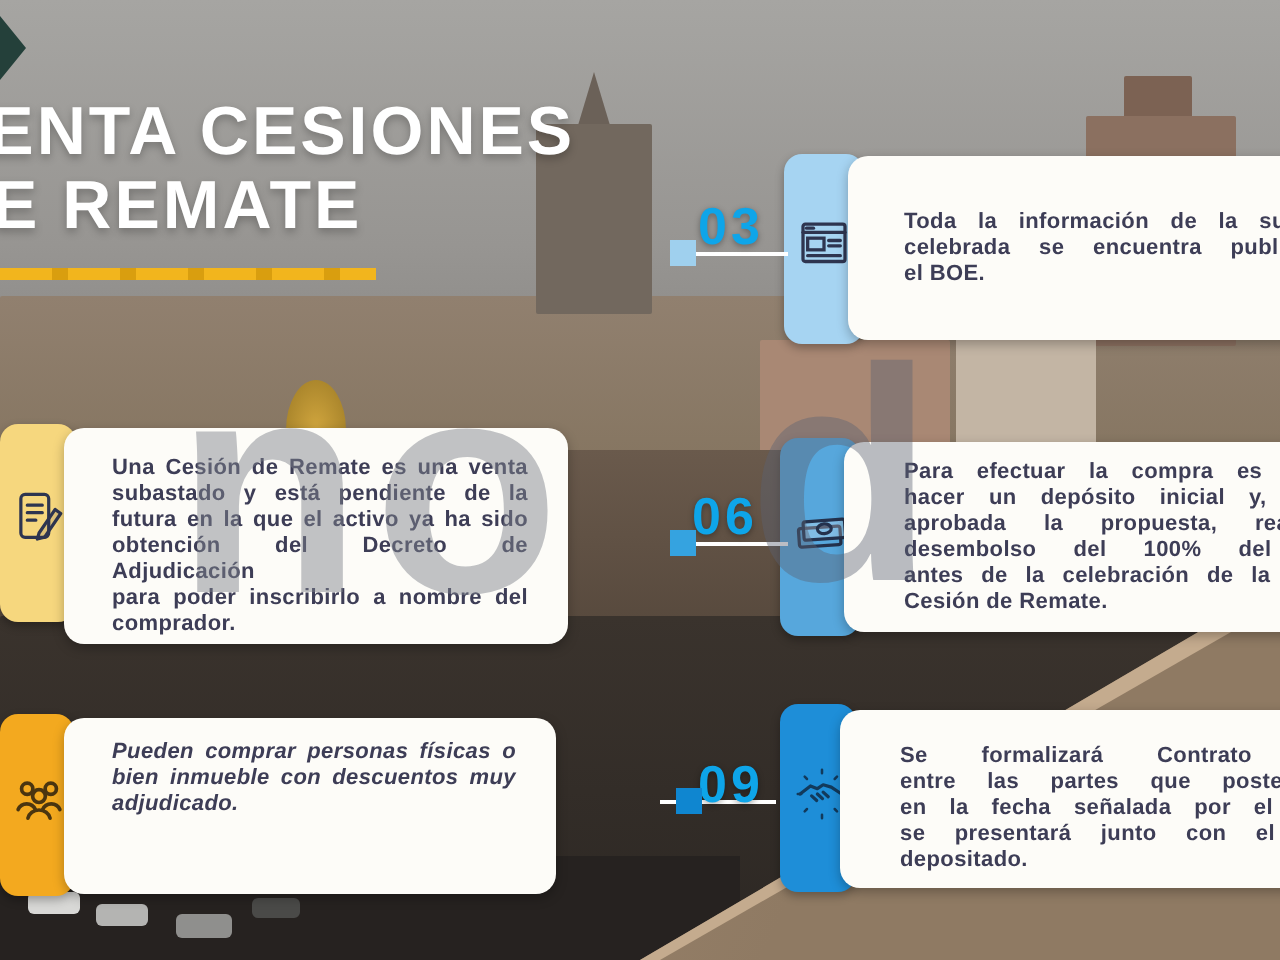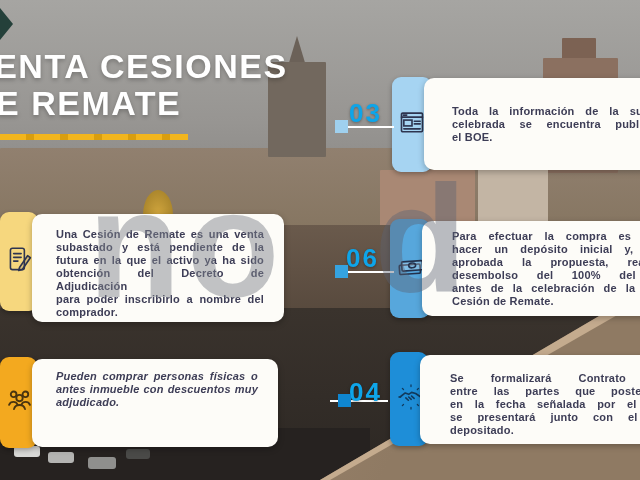--- a/index.html
+++ b/index.html
@@ -158,21 +158,21 @@
           <circle cx="11" cy="9" r="2.6"></circle>
         <path d="M2.5 14.5a3.8 3.8 0 0 1 7 0"></path>
           <path d="M12.5 14.5a3.8 3.8 0 0 1 7 0"></path>
         <path d="M6.5 18a4.6 4.2 0 0 1 9 0"></path>
       </svg>
     </span>
   </div>
   <div class="card lc2">
     <div class="lines">
         <div class="ln">Pueden comprar personas físicas o</div>
-        <div class="ln">antes inmueble con descuentos muy</div>
+        <div class="ln">bien inmueble con descuentos muy</div>
         <div class="ln last">adjudicado.</div>
       </div>
   </div>
 
   <div class="num n3">03</div>
   <div class="numline l3"></div>
   <div class="numsq s3"></div>
   <div class="iconpane rp3">
     <span>
       <svg width="28" height="28" viewBox="0 0 24 24" fill="none" stroke="#2e3550" stroke-width="1.4" stroke-linecap="round">
@@ -208,21 +208,21 @@
     <div class="lines">
         <div class="ln">Para efectuar la compra es necesario</div>
         <div class="ln">hacer un depósito inicial y, una vez</div>
         <div class="ln">aprobada la propuesta, realizar el</div>
         <div class="ln">desembolso del 100% del importe</div>
         <div class="ln">antes de la celebración de la fecha de</div>
         <div class="ln last">Cesión de Remate.</div>
       </div>
   </div>
 
-  <div class="num n5">04</div>
+  <div class="num n5">09</div>
   <div class="numline l5"></div>
   <div class="numsq s5"></div>
   <div class="iconpane rp5">
     <span>
       <svg width="30" height="30" viewBox="0 0 26 26" fill="none" stroke="#123a5c" stroke-width="1.4" stroke-linecap="round" stroke-linejoin="round">
         <path d="M3.5 13l4.5-3.5 3 1.2 2.5-1.7 3.5 1 4.5 3"></path>
         <path d="M8.5 13.8l2.2 2 M11 13l2.2 2 M13.5 12.2l2.2 2"></path>
         <path d="M13 2.5v1.5 M13 22v1.5 M2.5 13H4 M22 13h1.5 M5.5 5.5l1 1 M19.5 5.5l-1 1 M5.5 20.5l1-1 M19.5 20.5l-1-1" stroke-width="1.1"></path>
       </svg>
     </span>

